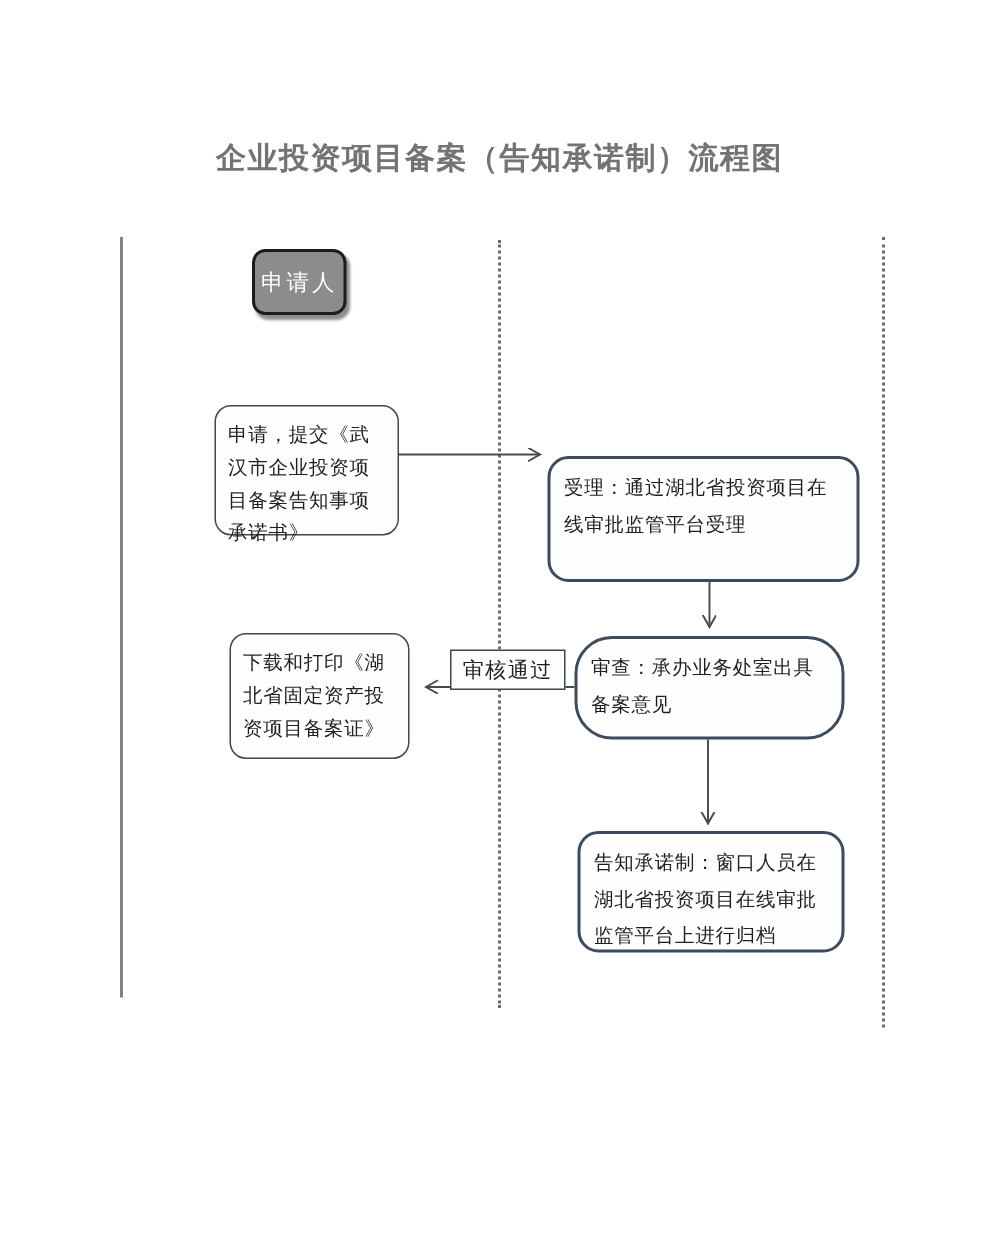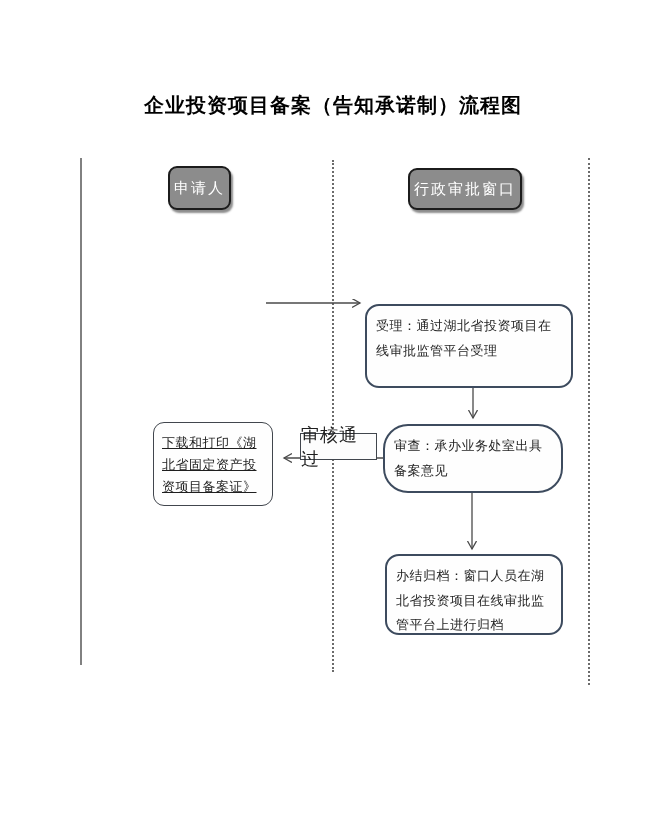--- a/index.html
+++ b/index.html
@@ -7,21 +7,21 @@
     position:relative;
     width:666px;height:824px;
     background:var(--page-bg,#fff);
     font-family:"DejaVu Serif","Liberation Serif",serif;
     color:var(--text,#1f1f1f);
     overflow:hidden;
   }
   .title{
     position:absolute;left:0;top:92px;width:666px;
     text-align:center;font-size:20px;font-weight:700;
-    letter-spacing:1px;color:#000000;
+    letter-spacing:1px;color:#737373;
   }
   .vline{position:absolute;width:0;}
   .vline.solid{border-left:2px solid var(--lane-line,#6b6b6b);opacity:.85;}
   .vline.dotted{border-left:2px dotted var(--lane-line,#6b6b6b);}
   .lane-header{
     position:absolute;
     background:var(--lane-fill,#8c8c8c);
     border:2px solid var(--lane-border,#1c1c1c);
     border-radius:9px;
     color:var(--lane-text,#fff);
@@ -48,21 +48,21 @@
     border-radius:11px;
     line-height:1.68;
     padding:9px 8px;
   }
   .edge-label{
     position:absolute;
     background:#fdfdfd;
     border:1px solid var(--node-border-alt,#41464d);
     box-sizing:border-box;
     display:flex;align-items:center;justify-content:center;
-    font-size:18px;letter-spacing:1px;
+    font-size:14px;letter-spacing:1px;
   }
   .arrows{position:absolute;left:0;top:0;pointer-events:none;}
 </style>
 </head>
 <body>
 
 <div class="page">
 
   <div class="title">企业投资项目备案（告知承诺制）流程图</div>
 
@@ -76,26 +76,26 @@
         <path d="M0,0 L8,4.5 L0,9" fill="none" stroke="#4a4a4a" stroke-width="1.3"></path>
       </marker>
     </defs>
     <line x1="266" y1="303" x2="360" y2="303" stroke="#4a4a4a" stroke-width="1.3" marker-end="url(#ah)"></line>
     <line x1="473" y1="352" x2="473" y2="418" stroke="#4a4a4a" stroke-width="1.3" marker-end="url(#ah)"></line>
     <line x1="383" y1="458" x2="284" y2="458" stroke="#4a4a4a" stroke-width="1.3" marker-end="url(#ah)"></line>
     <line x1="472" y1="493" x2="472" y2="549" stroke="#4a4a4a" stroke-width="1.3" marker-end="url(#ah)"></line>
   </svg>
 
   <div class="lane-header" style="left:168px;top:166px;width:63px;height:44px;">申请人</div>
-  <div class="lane-header" style="left:408px;top:168px;width:114px;height:42px;">行政审批窗口</div>
 
+  <div class="node left-col" style="left:143px;top:270px;width:123px;height:87px;">申请，提交《武汉市企业投资项目备案告知事项承诺书》</div>
 
   <div class="node" style="left:365px;top:268px;width:208px;height:84px;margin-top:36px;">受理：通过湖北省投资项目在线审批监管平台受理</div>
 
   <div class="node" style="left:383px;top:424px;width:180px;height:69px;border-radius:25px;">审查：承办业务处室出具备案意见</div>
 
-  <div class="node left-col" style="left:153px;top:422px;width:120px;height:84px;text-decoration:underline;">下载和打印《湖北省固定资产投资项目备案证》</div>
+  <div class="node left-col" style="left:153px;top:422px;width:120px;height:84px;">下载和打印《湖北省固定资产投资项目备案证》</div>
 
-  <div class="node" style="left:385px;top:554px;width:178px;height:81px;">办结归档：窗口人员在湖北省投资项目在线审批监管平台上进行归档</div>
+  <div class="node" style="left:385px;top:554px;width:178px;height:81px;">告知承诺制：窗口人员在湖北省投资项目在线审批监管平台上进行归档</div>
 
   <div class="edge-label" style="left:300px;top:433px;width:77px;height:27px;">审核通过</div>
 
 </div>
 
 </body></html>

